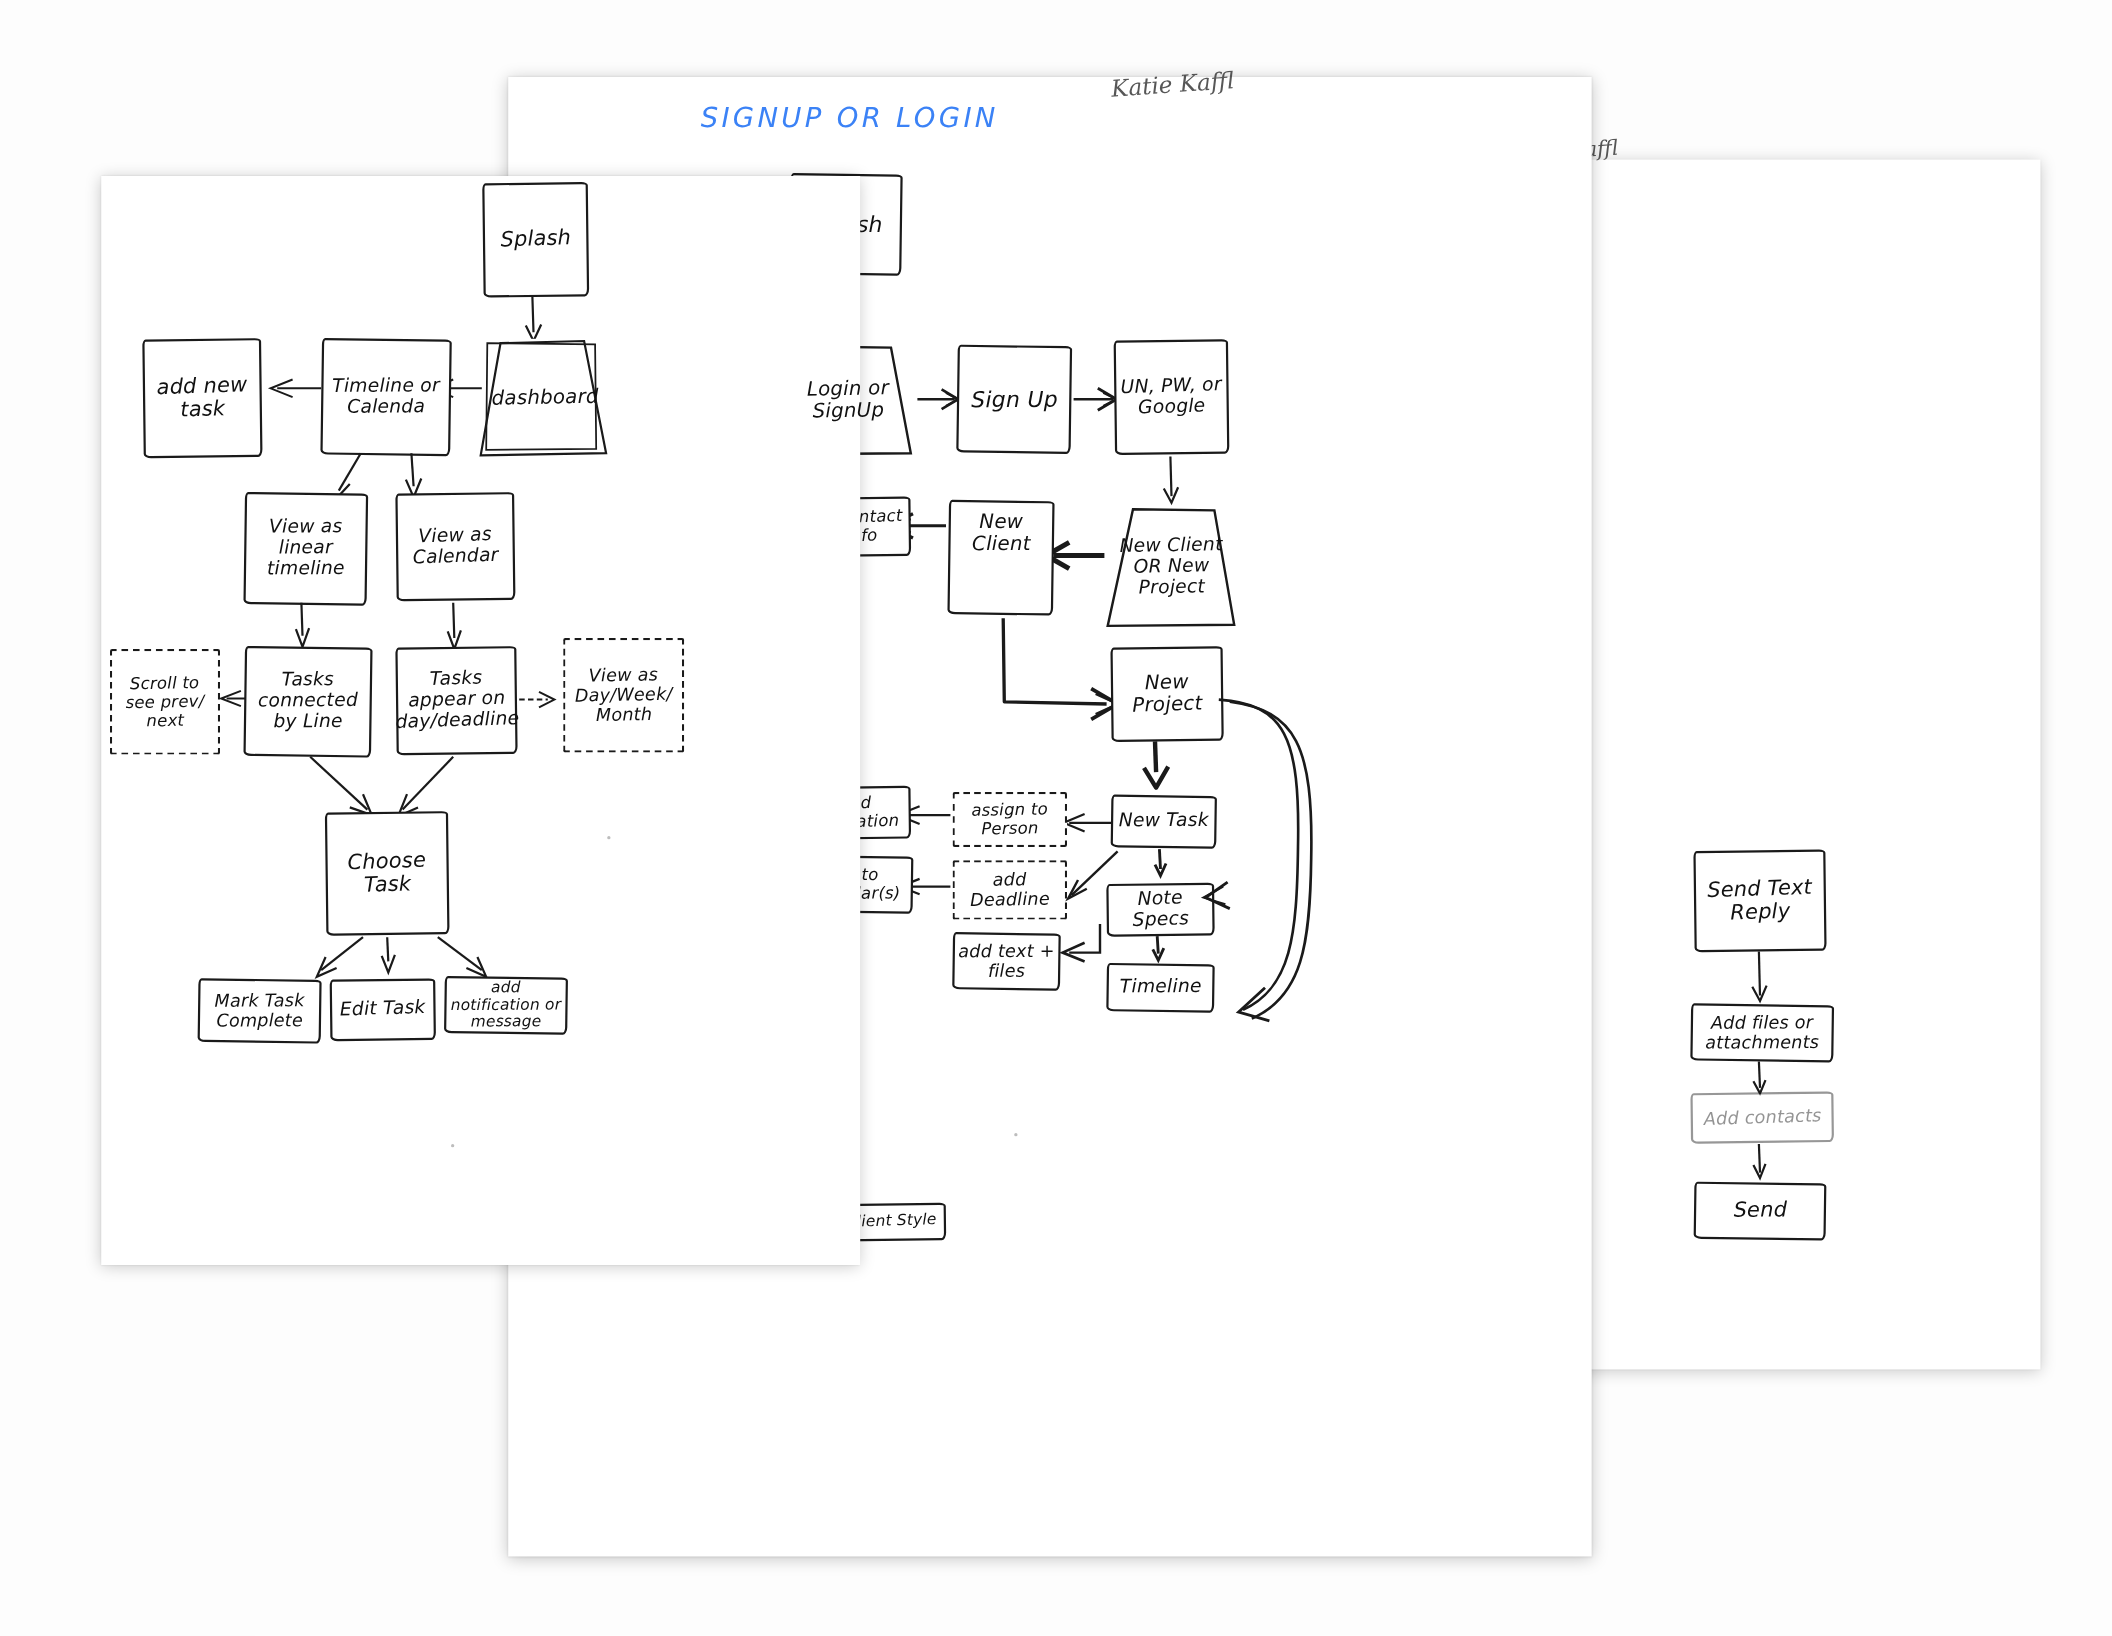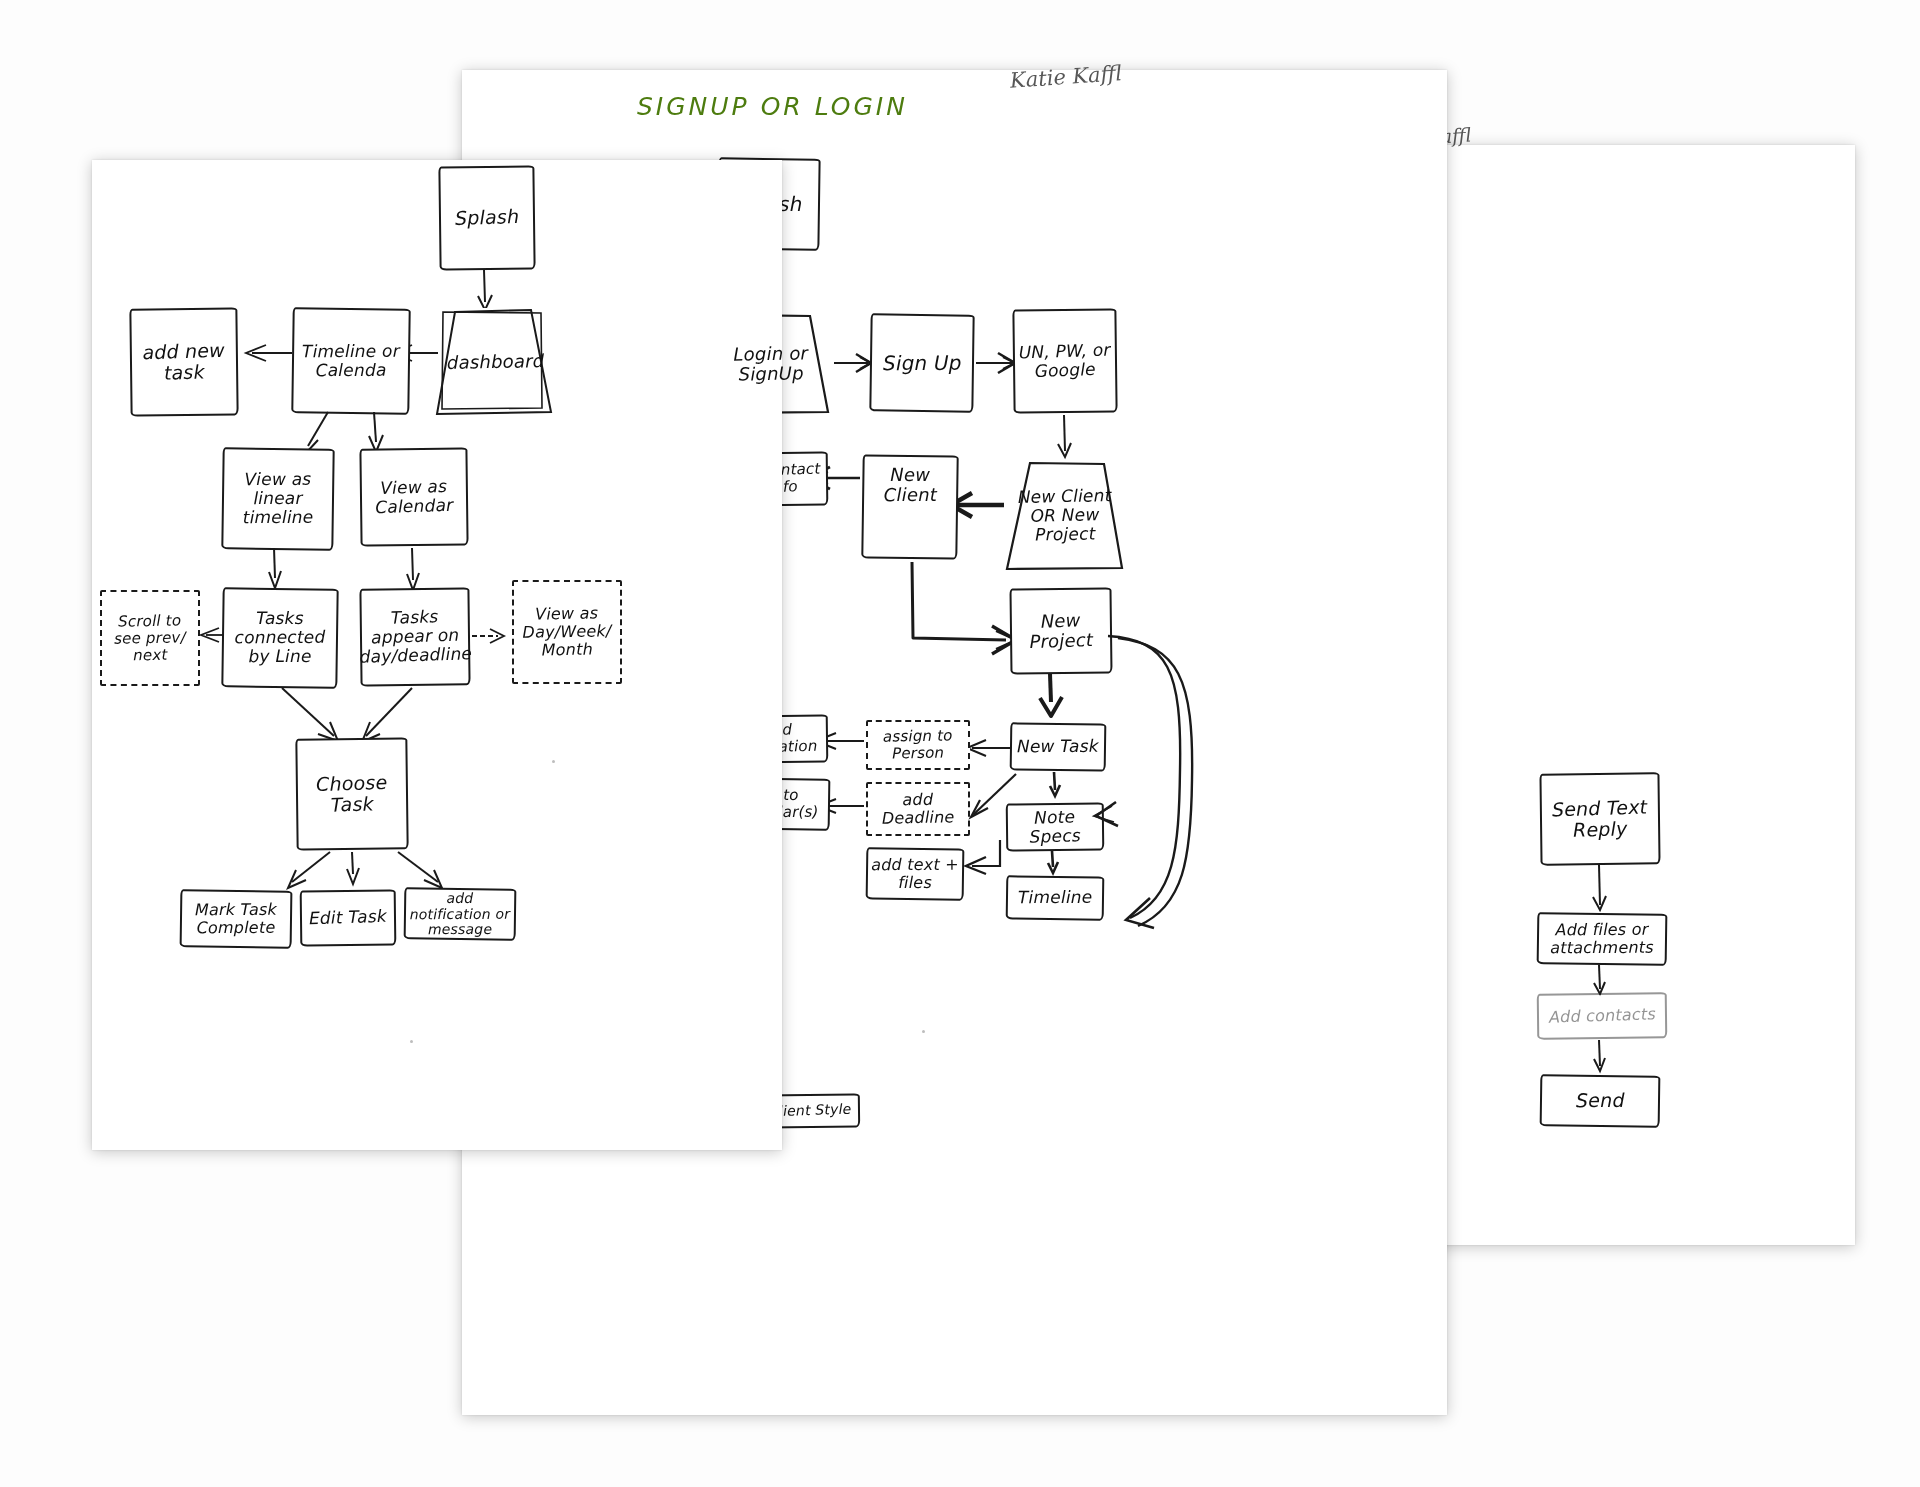--- a/index.html
+++ b/index.html
@@ -70,21 +70,21 @@
 
   
   .conn { position: absolute; pointer-events: none; }
   .conn svg { display: block; overflow: visible; }
 
   
   .title {
     position: absolute;
     font-family: "DejaVu Sans", sans-serif;
     font-style: italic;
-    color: #4d7c0f;
+    color: #3b82f6;
     letter-spacing: 3px;
     white-space: nowrap;
   }
   .sig {
     position: absolute;
     font-family: "DejaVu Serif", serif;
     font-style: italic;
     color: #3a3a3a;
     white-space: nowrap;
     transform: rotate(-4deg);

